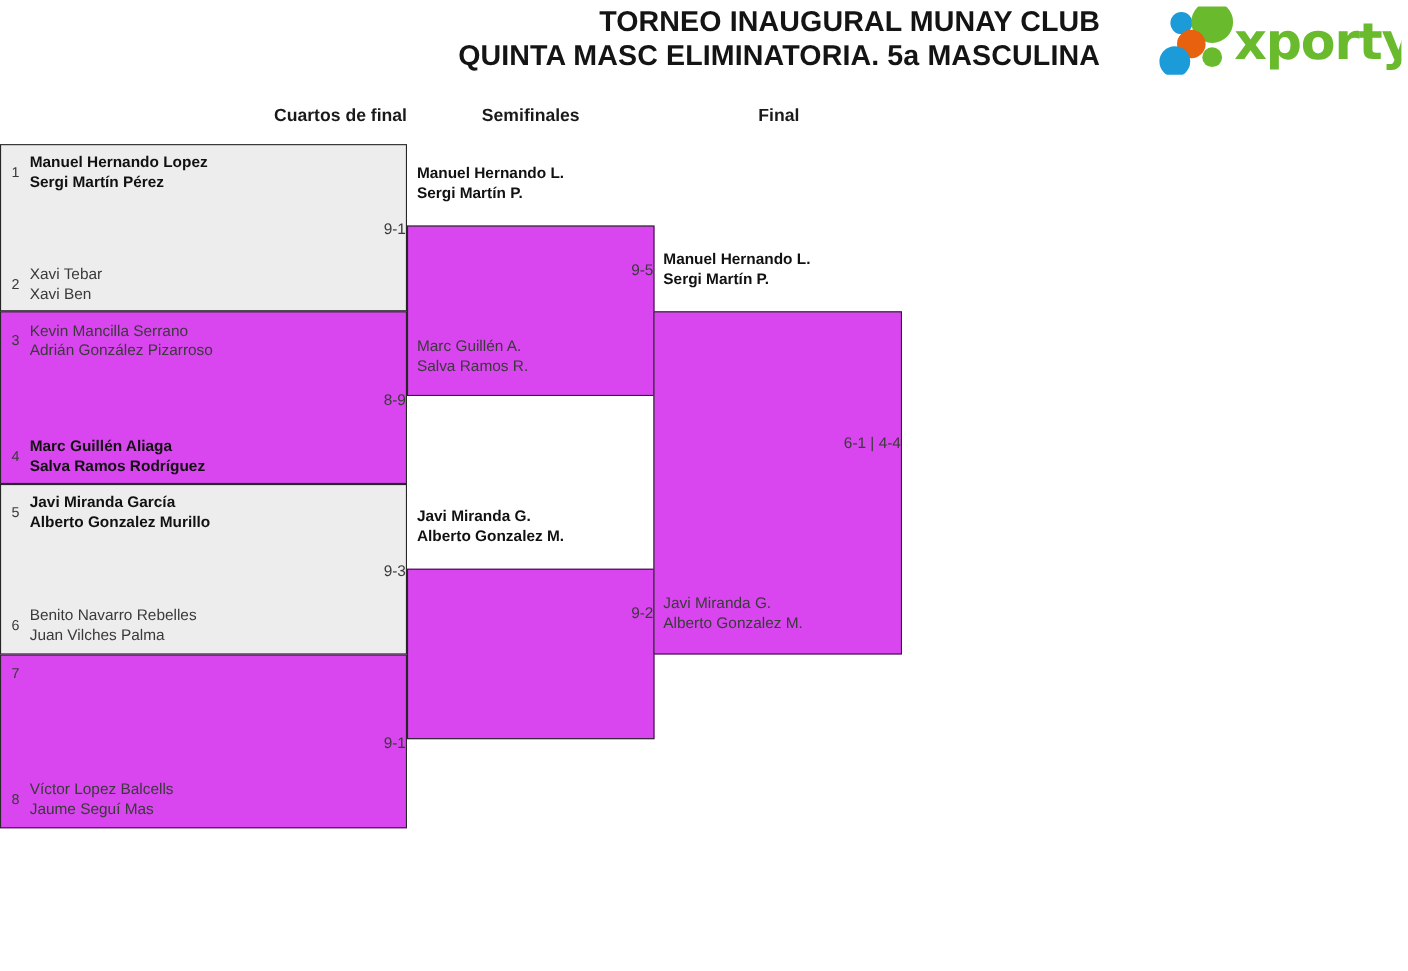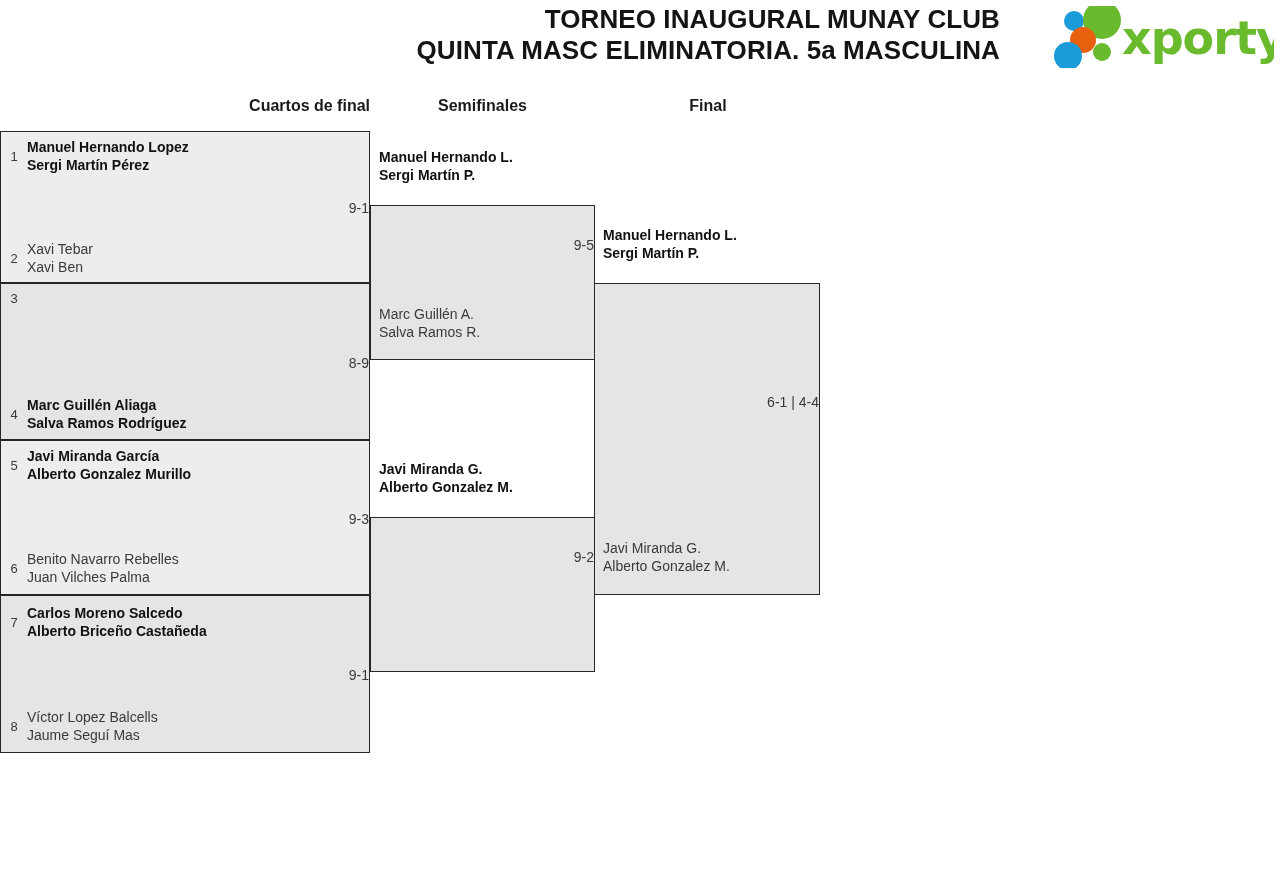--- a/index.html
+++ b/index.html
@@ -52,21 +52,21 @@
     top: 97px;
   }
   #hdr-qf  { left: 0px;   width: 370px; text-align: right; }
   #hdr-sf  { left: 370px; width: 225px; }
   #hdr-f   { left: 595px; width: 226px; }
 
   
   .match {
     position: absolute;
     border: 1px solid #262626;
-    background: #e5e5e5;
+    background: #d946ef;
   }
   .match.shaded { background: #ededed; }
 
   .team {
     position: absolute;
     left: 0; right: 0;
     display: flex;
     align-items: center;
   }
   .seed {
@@ -150,20 +150,24 @@
       <div class="names">
         <div>Xavi Tebar</div>
         <div>Xavi Ben</div>
       </div>
     </div>
   </div>
 
   <div class="match" id="qf2">
     <div class="team t-top" style="top:7px">
       <div class="seed">3</div>
+      <div class="names">
+        <div>Kevin Mancilla Serrano</div>
+        <div>Adrián González Pizarroso</div>
+      </div>
     </div>
     <div class="score" style="top:71px">8-9</div>
     <div class="team winner" style="bottom:7px">
       <div class="seed">4</div>
       <div class="names">
         <div>Marc Guillén Aliaga</div>
         <div>Salva Ramos Rodríguez</div>
       </div>
     </div>
   </div>
@@ -182,24 +186,20 @@
       <div class="names">
         <div>Benito Navarro Rebelles</div>
         <div>Juan Vilches Palma</div>
       </div>
     </div>
   </div>
 
   <div class="match" id="qf4">
     <div class="team winner t-top" style="top:8px">
       <div class="seed">7</div>
-      <div class="names">
-        <div>Carlos Moreno Salcedo</div>
-        <div>Alberto Briceño Castañeda</div>
-      </div>
     </div>
     <div class="score" style="top:71px">9-1</div>
     <div class="team" style="bottom:8px">
       <div class="seed">8</div>
       <div class="names">
         <div>Víctor Lopez Balcells</div>
         <div>Jaume Seguí Mas</div>
       </div>
     </div>
   </div>

